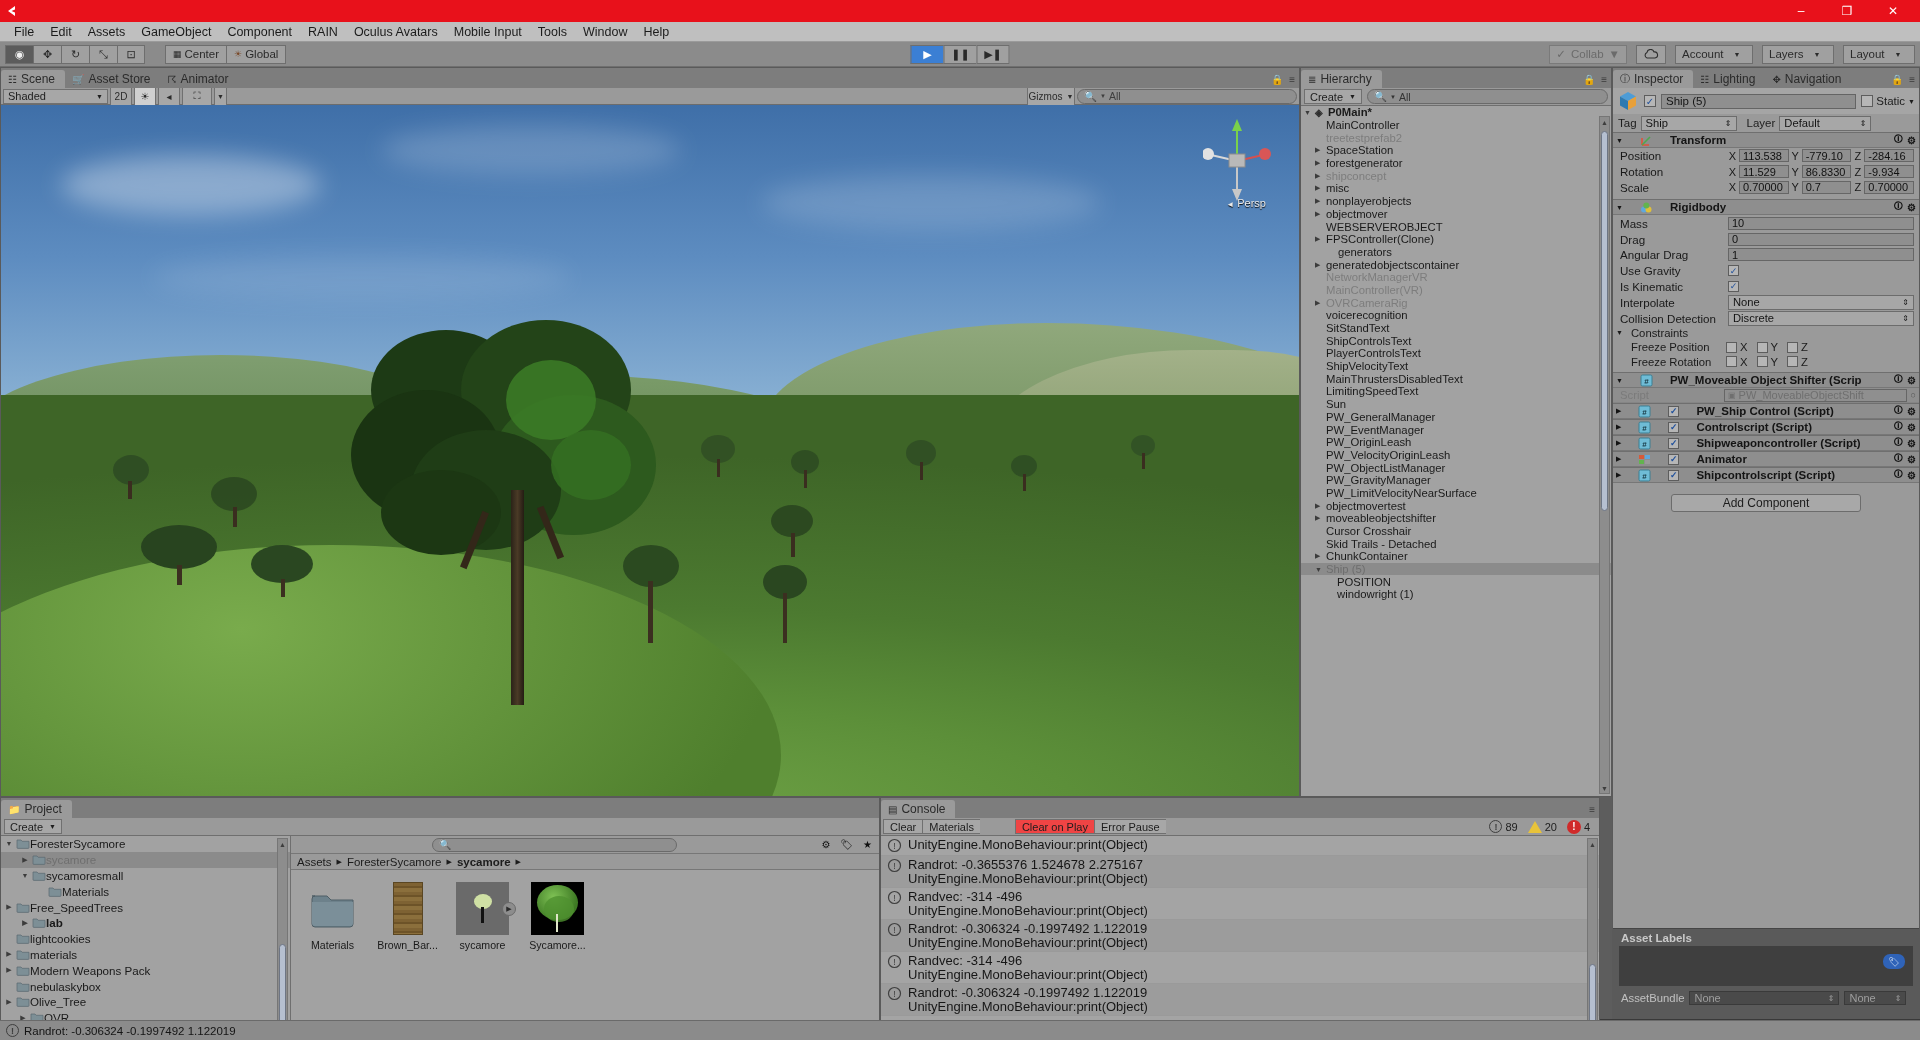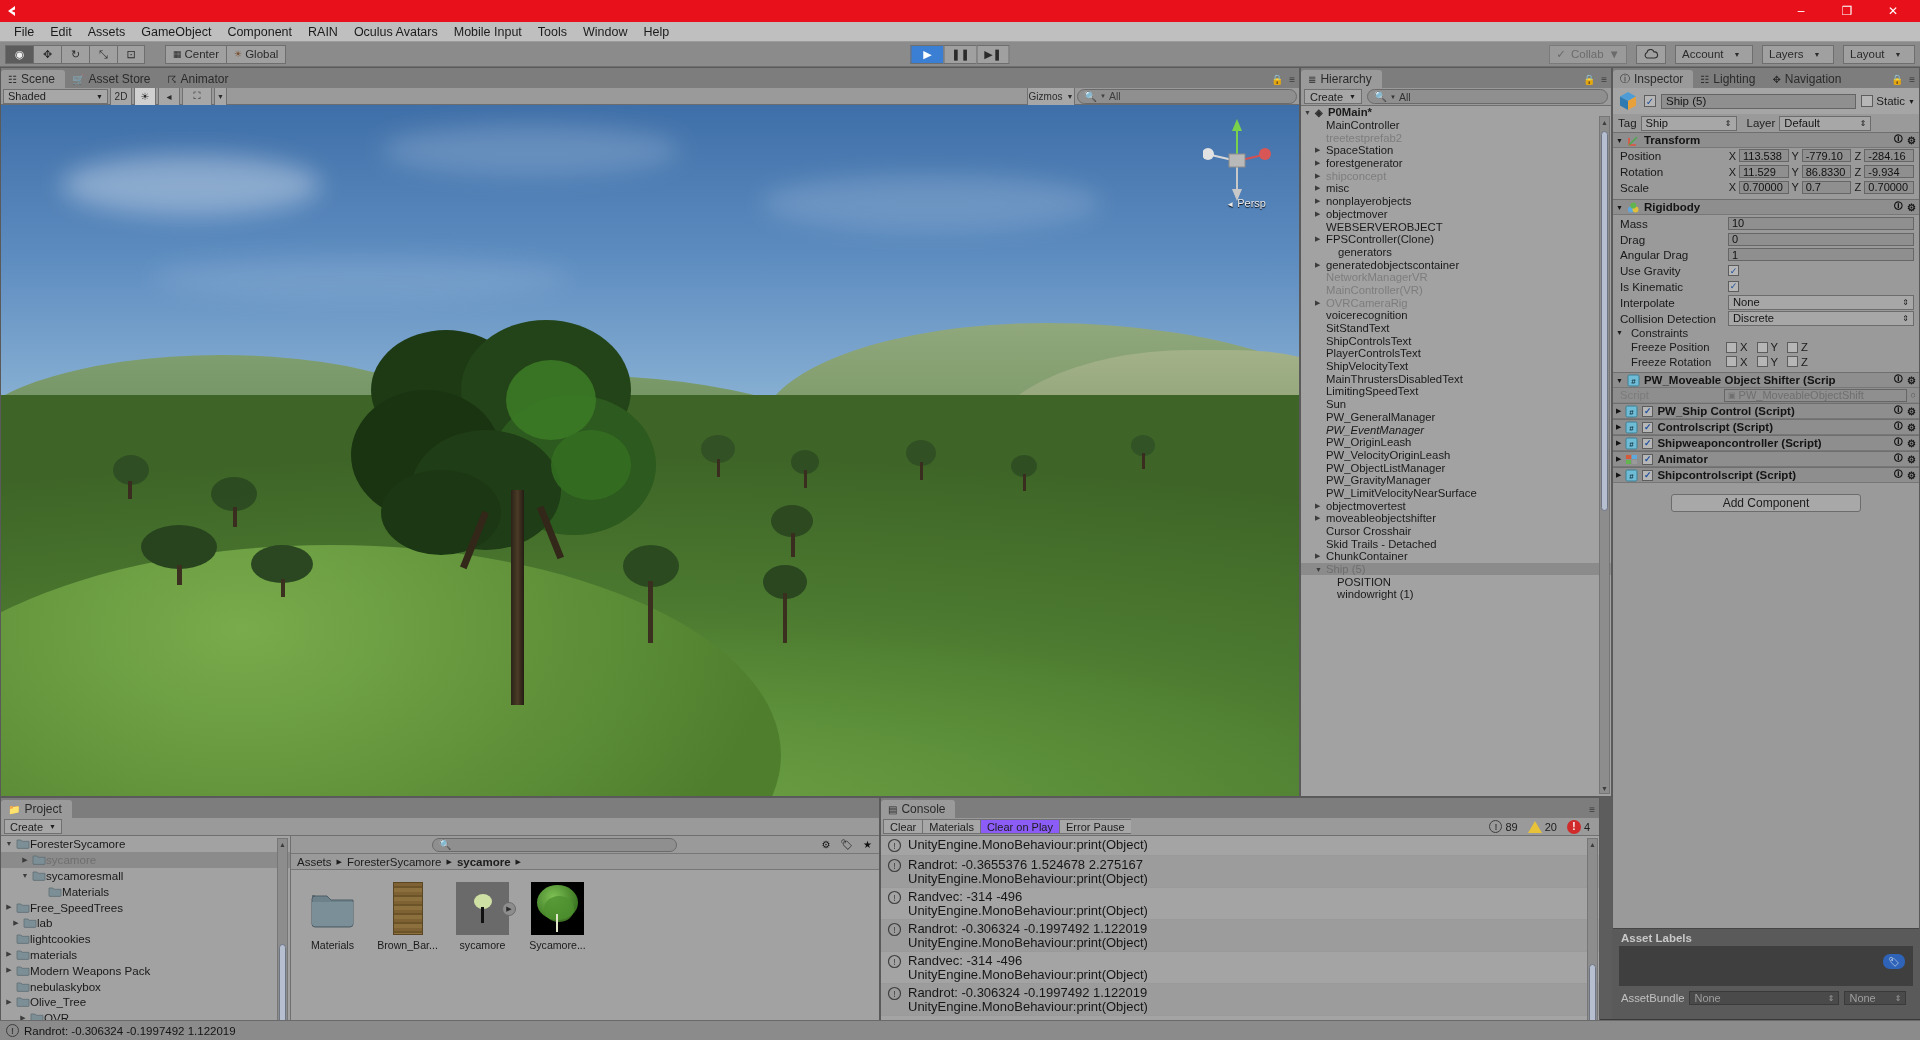--- a/index.html
+++ b/index.html
@@ -111,21 +111,21 @@
   .cubeIcon{ width:22px; height:22px; flex:none; position:relative; }
   .chk{ width:12px; height:12px; background:#b6b6b6; border:1px solid #5d5d5d; flex:none;
     display:flex; align-items:center; justify-content:center; font-size:10px; color:#1d4f9c; }
   .namefield{ flex:1; height:15px; background:#8f8f8f; border:1px solid #646464;
     display:flex; align-items:center; padding:0 4px; font-size:11.5px; color:#151515; }
   .statictog{ display:flex; align-items:center; gap:3px; font-size:11.5px; color:#1d1d1d; }
   .taglayer{ height:18px; display:flex; align-items:center; gap:4px; padding:0 5px; font-size:11.5px; color:#1d1d1d; }
   .dd{ height:15px; background:#a7a7a7; border:1px solid #6c6c6c; display:flex; align-items:center;
     justify-content:space-between; padding:0 4px; font-size:11.2px; color:#141414; }
   .compHdr{ height:16px; background:#8e8e8e; border-top:1px solid #6f6f6f; border-bottom:1px solid #777;
-    display:flex; align-items:center; gap:4px; padding:0 3px; font-size:11.5px; font-weight:bold; color:#141414; }
+    display:flex; align-items:center; gap:17px; padding:0 3px; font-size:11.5px; font-weight:bold; color:#141414; }
   .compHdr .arr{ font-size:7px; font-weight:normal; }
   .compHdr .gadget{ margin-left:auto; display:flex; gap:4px; align-items:center; }
   .micon{ width:13px; height:13px; display:flex; align-items:center; justify-content:center;
     font-size:9px; flex:none; }
   .prow{ height:14.6px; display:flex; align-items:center; padding:0 5px 0 7px; font-size:11.3px; color:#1b1b1b; }
   .plabel{ width:108px; flex:none; }
   .vec{ flex:1; display:flex; align-items:center; gap:2px; }
   .vec .ax{ width:9px; text-align:center; font-size:11px; }
   .fld{ height:13px; background:#8f8f8f; border:1px solid #666; font-size:11px; color:#111;
     display:flex; align-items:center; padding:0 3px; overflow:hidden; flex:1; min-width:0; }
@@ -177,21 +177,21 @@
   .thumb{ width:53px; height:53px; margin:0 auto; position:relative; }
   .gname{ margin-top:4px; font-size:10.6px; color:#1a1a1a; overflow:hidden; white-space:nowrap; }
 
   
   #cons{ left:880px; top:730px; width:720px; height:300px; }
   .cctl{ height:18px; background:#9a9a9a; display:flex; align-items:center; padding:0 2px;
     border-bottom:1px solid #6f6f6f; }
   .cbtn{ height:15px; background:#a7a7a7; border:1px solid #707070; border-right:none;
     padding:0 6px; display:flex; align-items:center; font-size:11px; color:#1d1d1d; }
   .cbtn:last-of-type{ border-right:1px solid #707070; }
-  .cbtn.on{ background:#8b5cf6; }
+  .cbtn.on{ background:#ef4444;margin-left:35px; }
   .counters{ margin-left:auto; display:flex; align-items:center; gap:2px; padding-right:3px; }
   .cnt{ display:flex; align-items:center; gap:3px; font-size:11px; color:#1d1d1d; padding:0 4px; height:15px; }
   .clist{ position:absolute; left:0; right:0; top:38px; bottom:0; background:#a4a4a4; overflow:hidden; }
   .cmsg{ display:flex; gap:6px; padding:2px 5px 2px 6px; border-bottom:1px solid #9a9a9a; }
   .cmsg:nth-child(even){ background:#9c9c9c; }
   .cmsg .ic{ width:15px; height:15px; flex:none; }
   .cmsg .txt{ font-size:13px; line-height:13.5px; color:#161616; white-space:nowrap; }
 
   
   .vscroll{ position:absolute; right:1px; width:11px; background:#8d8d8d; border:1px solid #767676; }
@@ -559,21 +559,21 @@
             <span>LimitingSpeedText</span>
           </div>
           <div class="hrow" style="padding-left: 14px;">
             <span class="arr"></span>
             <span>Sun</span>
           </div>
           <div class="hrow" style="padding-left: 14px;">
             <span class="arr"></span>
             <span>PW_GeneralManager</span>
           </div>
-          <div class="hrow" style="padding-left: 14px; font-style: italic;">
+          <div class="hrow" style="padding-left: 14px;">
             <span class="arr"></span>
             <span>PW_EventManager</span>
           </div>
           <div class="hrow" style="padding-left: 14px;">
             <span class="arr"></span>
             <span>PW_OriginLeash</span>
           </div>
           <div class="hrow" style="padding-left: 14px;">
             <span class="arr"></span>
             <span>PW_VelocityOriginLeash</span>
@@ -989,21 +989,21 @@
             </div>
             <div class="prow" style="padding-left: 2px;">
               <span class="arr">▶</span>
               <span class="folder">
                 <svg width="14" height="11" viewBox="0 0 14 11">
                   <path d="M1,2 h4 l1.2,1.3 h6.8 v6.3 a.8,.8 0 0 1 -.8,.8 h-10.4 a.8,.8 0 0 1 -.8,-.8 z" fill="#7d8f96" stroke="#5a6970" stroke-width=".7"></path>
                 </svg>
               </span>
               <span>Free_SpeedTrees</span>
             </div>
-            <div class="prow" style="padding-left: 9px;">
+            <div class="prow" style="padding-left: 18px; font-weight: bold;">
               <span class="arr">▶</span>
               <span class="folder">
                 <svg width="14" height="11" viewBox="0 0 14 11">
                   <path d="M1,2 h4 l1.2,1.3 h6.8 v6.3 a.8,.8 0 0 1 -.8,.8 h-10.4 a.8,.8 0 0 1 -.8,-.8 z" fill="#7d8f96" stroke="#5a6970" stroke-width=".7"></path>
                 </svg>
               </span>
               <span>lab</span>
             </div>
             <div class="prow" style="padding-left: 2px;">
               <span class="arr"></span>

